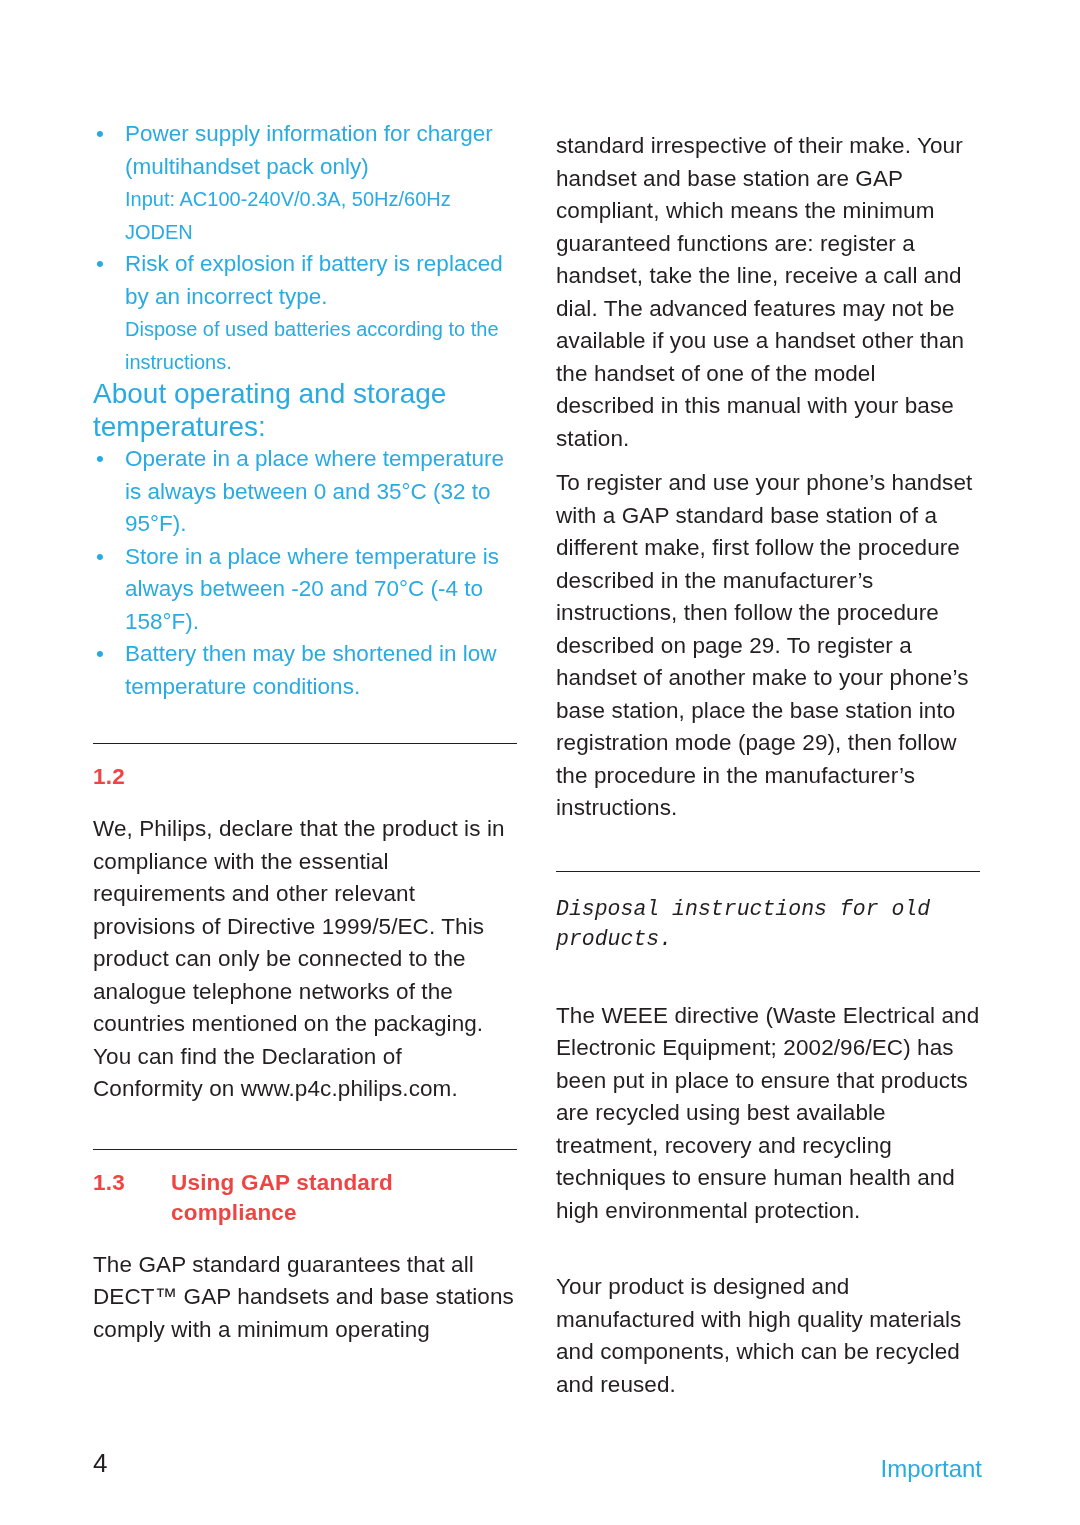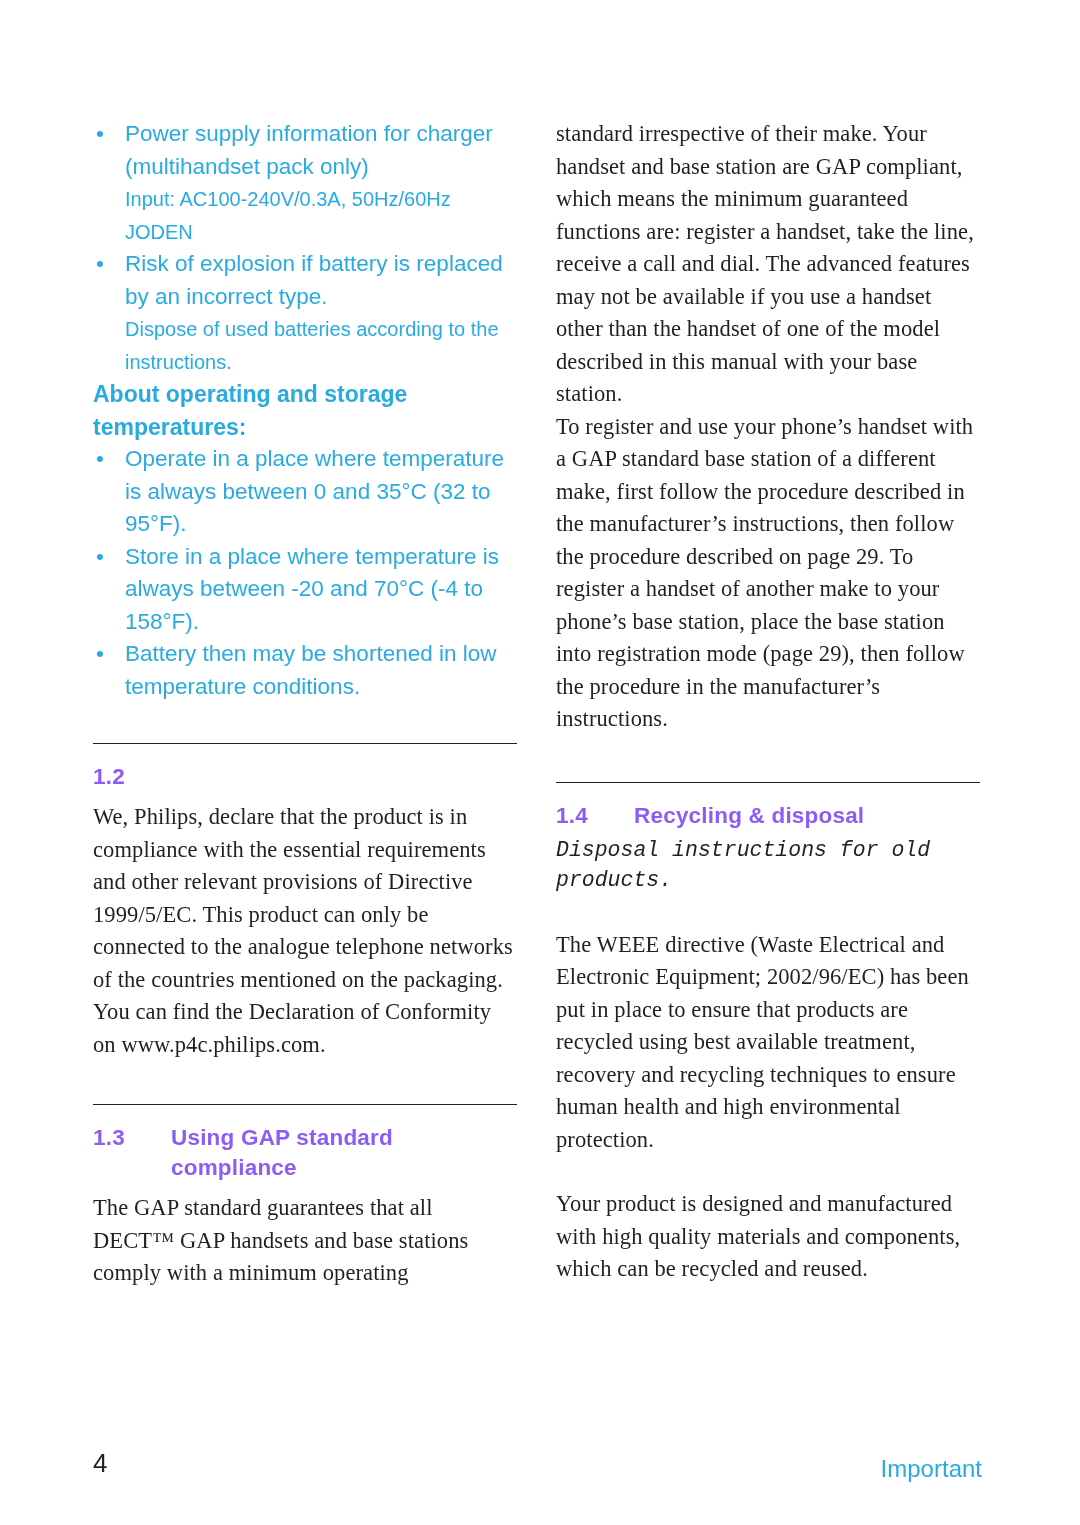--- a/index.html
+++ b/index.html
@@ -24,25 +24,24 @@
   }
   .col {
     position: absolute;
     top: 118px;
     width: 424px;
   }
   .col-left { left: 93px; }
   .col-right { left: 556px; }
 
   p {
-    margin: 0 0 0 0;
+    margin: 12px 0 0 0;
     font-size: 22.5px;
     line-height: 32.5px;
     letter-spacing: 0.1px;
-    font-family: Liberation Serif, serif;
   }
 
   .blue {
     color: #29abe2;
   }
   .bullet-list {
     margin: 0;
     padding: 0;
     list-style: none;
   }
@@ -76,21 +75,21 @@
     border-top: 1px solid #231f20;
     margin: 0;
     height: 0;
   }
 
   .section-head {
     display: flex;
     font-weight: bold;
     font-size: 22.5px;
     line-height: 30px;
-    color: #8b5cf6;
+    color: #ef4444;
     letter-spacing: 0.2px;
   }
   .section-num {
     width: 78px;
     flex: 0 0 78px;
   }
   .section-title {
     flex: 1;
   }
   .italic-sub {
@@ -134,21 +133,21 @@
       <li class="sub-indent">
         <span>JODEN</span>
       </li>
       <li class="bullet-item">
         <span class="dot">•</span>
         <span>Risk of explosion if battery is replaced by an incorrect type.</span>
       </li>
       <li class="sub-indent">
         <span>Dispose of used batteries according to the instructions.</span>
       </li>
-      <li style="font-size:23px;line-height:32.5px;font-weight:bold;">
+      <li style="font-size:28px;line-height:32.5px;">
         <span>About operating and storage temperatures:</span>
       </li>
       <li class="bullet-item">
         <span class="dot">•</span>
         <span>Operate in a place where temperature is always between 0 and 35°C (32 to 95°F).</span>
       </li>
       <li class="bullet-item">
         <span class="dot">•</span>
         <span>Store in a place where temperature is always between -20 and 70°C (-4 to 158°F).</span>
       </li>
@@ -183,24 +182,20 @@
 
   <div class="col col-right">
 
     <p class="body-para">standard irrespective of their make. Your handset and base station are GAP compliant, which means the minimum guaranteed functions are: register a handset, take the line, receive a call and dial. The advanced features may not be available if you use a handset other than the handset of one of the model described in this manual with your base station.</p>
     <p class="body-para">To register and use your phone’s handset with a GAP standard base station of a different make, first follow the procedure described in the manufacturer’s instructions, then follow the procedure described on page 29. To register a handset of another make to your phone’s base station, place the base station into registration mode (page 29), then follow the procedure in the manufacturer’s instructions.</p>
 
     <div style="height:46px"></div>
     <hr class="rule">
     <div style="height:18px"></div>
 
-    <div class="section-head">
-      <span class="section-num">1.4</span>
-      <span class="section-title">Recycling &amp; disposal</span>
-    </div>
     <div style="height:4px"></div>
     <div class="italic-sub">Disposal instructions for old products.</div>
     <div style="height:34px"></div>
     <p class="body-para">The WEEE directive (Waste Electrical and Electronic Equipment; 2002/96/EC) has been put in place to ensure that products are recycled using best available treatment, recovery and recycling techniques to ensure human health and high environmental protection.</p>
     <div style="height:32px"></div>
     <p class="body-para">Your product is designed and manufactured with high quality materials and components, which can be recycled and reused.</p>
 
   </div>
 
   <div class="page-number">4</div>

